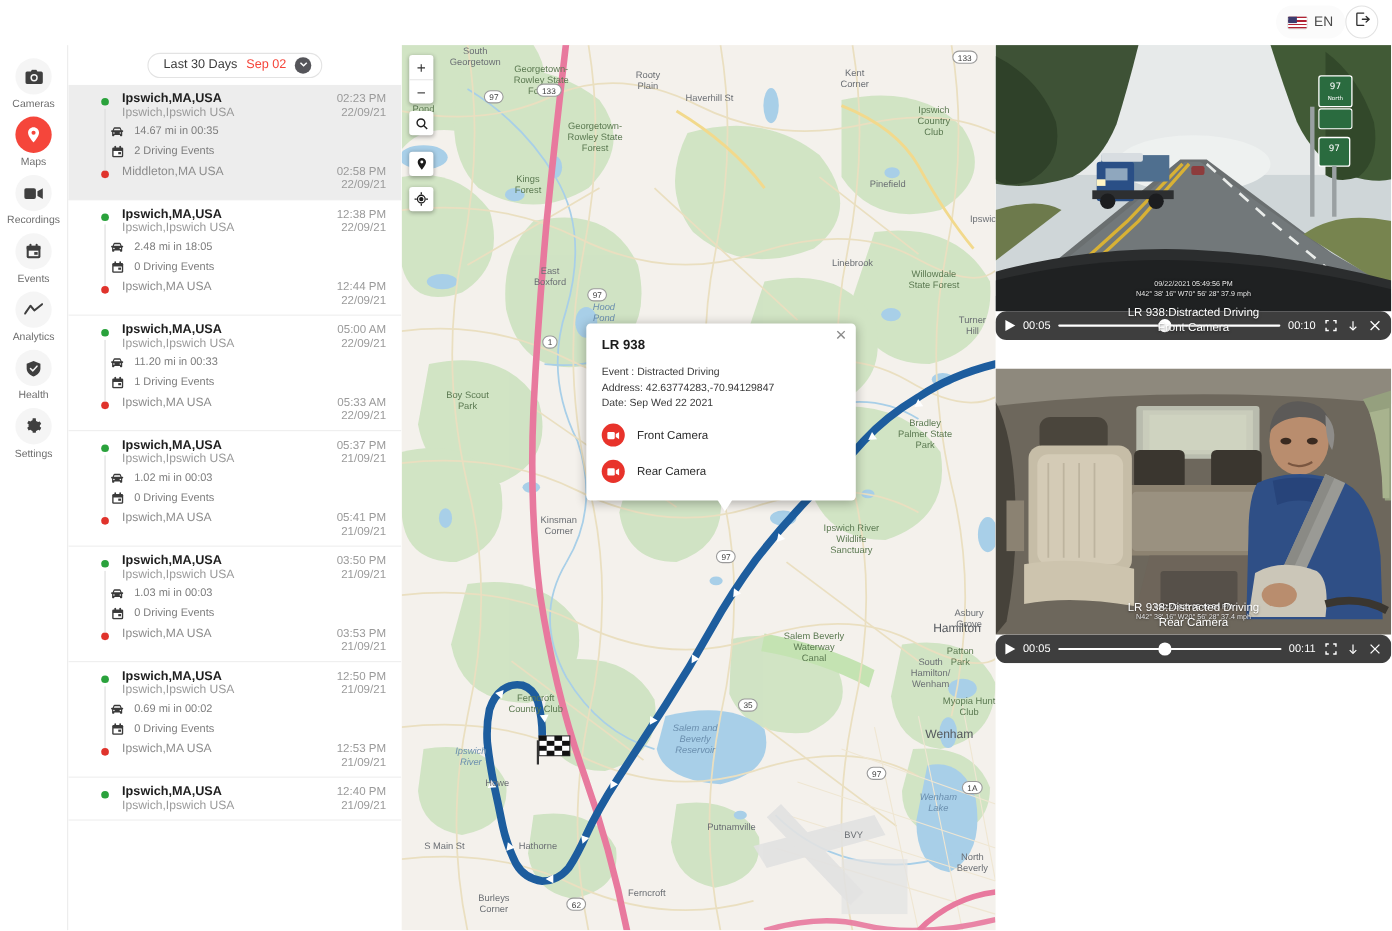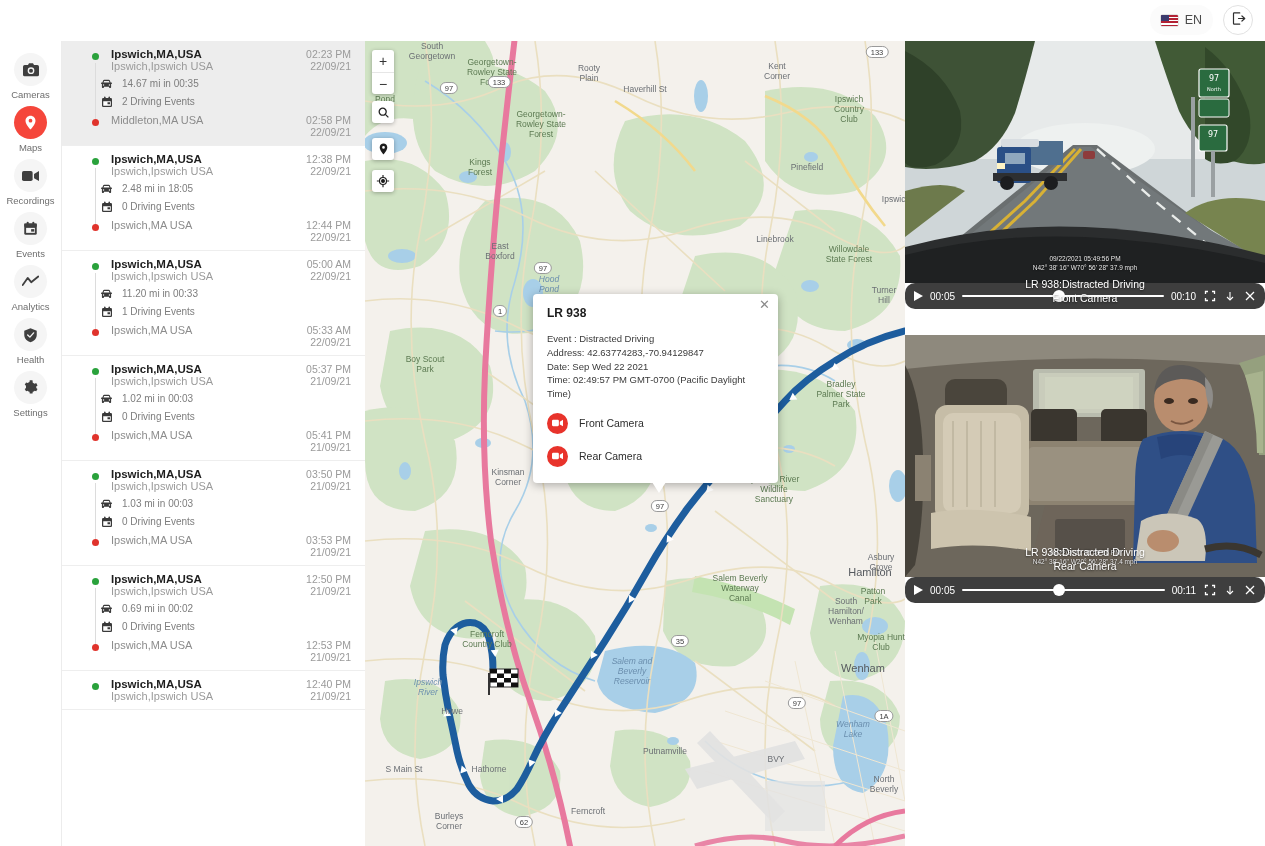--- a/index.html
+++ b/index.html
@@ -15,21 +15,21 @@
   
   .topbar { position:absolute; top:0; left:0; width:1265px; height:41px; background:#fff; z-index:40; }
   .brandbar {
     position:absolute; top:0; left:0; width:365px; height:40px;
     background:#f5463b; border-bottom-right-radius:10px;
     display:flex; align-items:center; gap:12px; padding-left:11px;
   }
   .burger { width:18px; height:14px; display:flex; flex-direction:column; justify-content:space-between; cursor:pointer; }
   .burger i { display:block; height:2px; background:#fff; border-radius:1px; }
   .brand-name { color:#fff; font-weight:bold; font-size:15px; letter-spacing:.2px; }
-  .topright { position:absolute; right:12px; top:5px; display:flex; align-items:center; gap:10px; }
+  .topright { position:absolute; right:12px; top:5px; display:flex; align-items:center; }
   .lang-pill {
     display:flex; align-items:center; gap:7px; height:30px; padding:0 11px;
     border-radius:16px; background:#fbfbfb; cursor:pointer;
   }
   .flag { width:17px; height:11px; position:relative; border-radius:1px; overflow:hidden; background:#fff; box-shadow:0 0 0 .5px #ccc; }
   .flag .stripes { position:absolute; inset:0;
     background: repeating-linear-gradient(to bottom, #b22234 0 1.6px, #fff 1.6px 3.2px); }
   .flag .canton { position:absolute; left:0; top:0; width:8px; height:6px; background:#3c3b6e; }
   .lang-txt { font-size:12.5px; color:#4a4a4a; }
   .logout-btn {
@@ -418,21 +418,20 @@
       </div>
     </div>
   </div>
 
   <div class="popup">
     <div class="popup-close">✕</div>
     <div class="popup-title">LR 938</div>
     <div class="popup-line">Event : Distracted Driving</div>
     <div class="popup-line">Address: 42.63774283,-70.94129847</div>
     <div class="popup-line">Date: Sep Wed 22 2021</div>
-    <div class="popup-line">Time: 02:49:57 PM GMT-0700 (Pacific Daylight Time)</div>
 
     <div class="cam-row">
       <span class="cam-badge">
         <svg width="11" height="8" viewBox="0 0 24 16" fill="#fff">
             <rect x="0" y="1" width="15" height="14" rx="2.5"></rect>
             <path d="M17 5 L24 1 V15 L17 11 Z"></path>
           </svg>
       </span>
       <span class="cam-label">Front Camera</span>
     </div>
@@ -689,20 +688,31 @@
       <div class="rail-icon">
         <svg width="15" height="15" viewBox="0 0 24 24" fill="currentColor">
           <path d="M12 8.2a3.8 3.8 0 1 0 0 7.6 3.8 3.8 0 0 0 0-7.6zm9.3 3.8c0-.6-.06-1.2-.16-1.76l2.1-1.6-2.1-3.65-2.5 1a9.2 9.2 0 0 0-3-1.75L15.2.5H10.8l-.44 2.74a9.2 9.2 0 0 0-3 1.75l-2.5-1-2.1 3.65 2.1 1.6a9.6 9.6 0 0 0 0 3.52l-2.1 1.6 2.1 3.65 2.5-1a9.2 9.2 0 0 0 3 1.75l.44 2.74h4.4l.44-2.74a9.2 9.2 0 0 0 3-1.75l2.5 1 2.1-3.65-2.1-1.6c.1-.56.16-1.16.16-1.76z"></path>
         </svg>
       </div>
       <div class="rail-label">Settings</div>
     </div>
   </div>
 
   <div class="listpanel">
+    <div class="datebar">
+      <div class="date-pill">
+        <span class="date-main">Last 30 Days</span>
+        <span class="date-accent">Sep 02</span>
+        <span class="caret">
+          <svg width="8" height="6" viewBox="0 0 12 8" fill="#fff">
+              <path d="M1 1.6 L6 6.4 L11 1.6 L9.6 0.4 L6 3.8 L2.4 0.4 Z"></path>
+            </svg>
+        </span>
+      </div>
+    </div>
     <div class="triplist" id="trip-list">
         <div class="trip selected">
           <span class="spine"></span>
           <div class="row">
             <span class="dot start"></span>
             <div class="cell">
               <div class="titleline">
                 <span class="loc-primary">Ipswich,MA,USA</span>
                 <span class="t-time">02:23 PM</span>
               </div>

